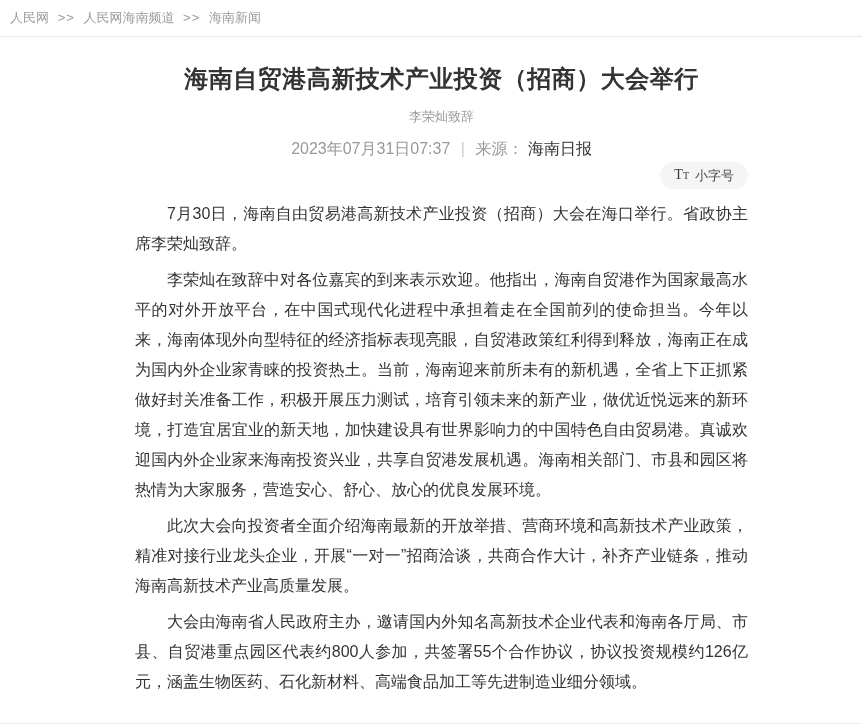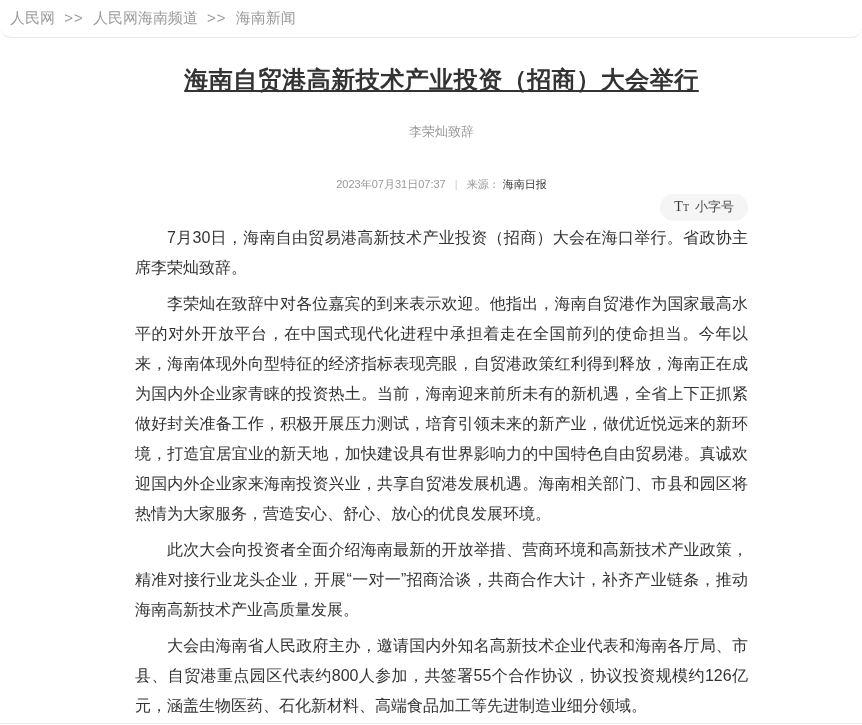--- a/index.html
+++ b/index.html
@@ -6,66 +6,64 @@
   html, body { background: #ffffff; }
   body {
     width: 862px; height: 725px;
     position: relative; overflow: hidden;
     font-family: "Liberation Sans", "DejaVu Sans", sans-serif;
     color: #333333;
   }
   
   .breadcrumb-bar {
     padding: 9px 10px 9px 10px;
-    font-size: 15px;
+    font-size: 13px;
     color: #9b9b9b;
     border-bottom: 1px solid #e8e8e8;
     white-space: nowrap;
-    border-radius: 11px;
   }
   .crumb { color: #9b9b9b; cursor: pointer; }
   .crumb-sep { color: #9b9b9b; margin: 0 5px; letter-spacing: 1px; }
 
   
   .article { width: 613px; margin-left: 135px; }
 
   .title {
     margin-top: 24px;
     text-align: center;
     font-size: 24px;
     font-weight: 700;
     line-height: 36px;
     color: #333333;
     letter-spacing: 0.5px;
-    text-decoration: underline;
   }
   .subtitle {
-    margin-top: 25px;
+    margin-top: 11px;
     text-align: center;
     font-size: 13px;
     color: #999999;
   }
   .meta {
-    margin-top: 36px;
+    margin-top: 13px;
     text-align: center;
-    font-size: 11px;
+    font-size: 16px;
     color: #999999;
   }
   .meta .meta-sep { margin: 0 6px; color: #cccccc; }
   .meta .source-label { color: #999999; }
   .meta .source { color: #333333; }
 
   .toolbar {
     margin-top: 2px;
     display: flex;
     justify-content: flex-end;
   }
   .font-pill {
     display: inline-flex;
-    align-items: flex-start;
+    align-items: center;
     gap: 6px;
     background: #f5f5f5;
     border-radius: 16px;
     padding: 4px 14px;
     font-size: 13px;
     color: #464646;
     cursor: pointer;
     line-height: 18px;
   }
   .tt-icon { font-family: "Liberation Serif", "DejaVu Serif", serif; color: #3c3c3c; }
@@ -80,21 +78,21 @@
   }
 
   .article p.body-para {
     margin: 6px 0;
     font-size: 16px;
     line-height: 30px;
     text-indent: 2em;
     text-align: justify;
     color: #333333;
   }
-  .article p.body-para.first { margin-top: 2px; }
+  .article p.body-para.first { margin-top: 10px; }
 
   .bottom-line {
     position: absolute;
     left: 0; right: 0; bottom: 1px;
     border-bottom: 1px solid #ececec;
   }
 </style>
 </head>
 <body>
 

